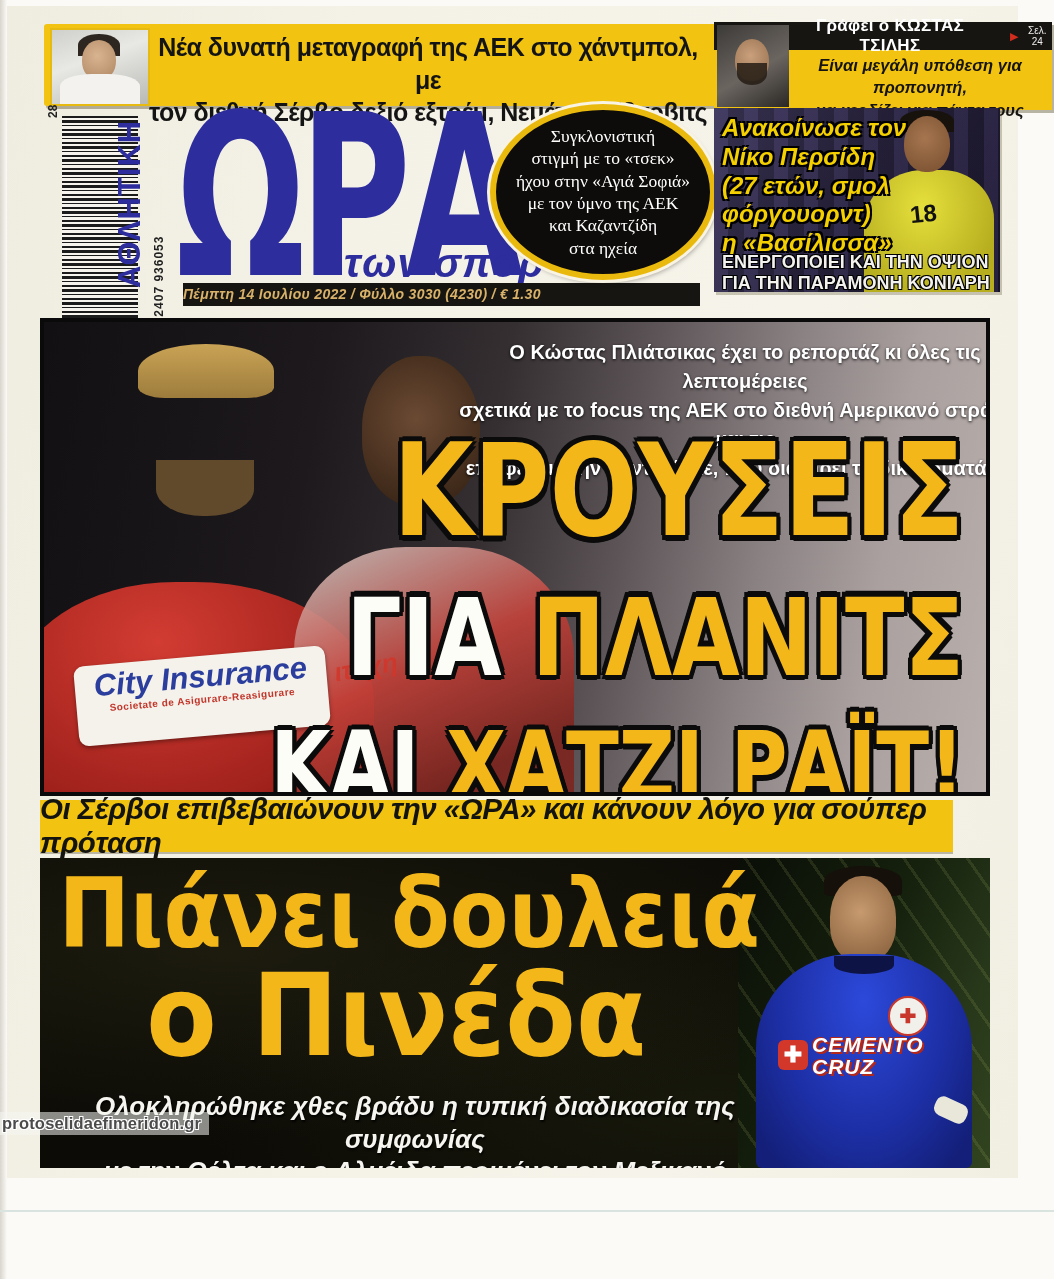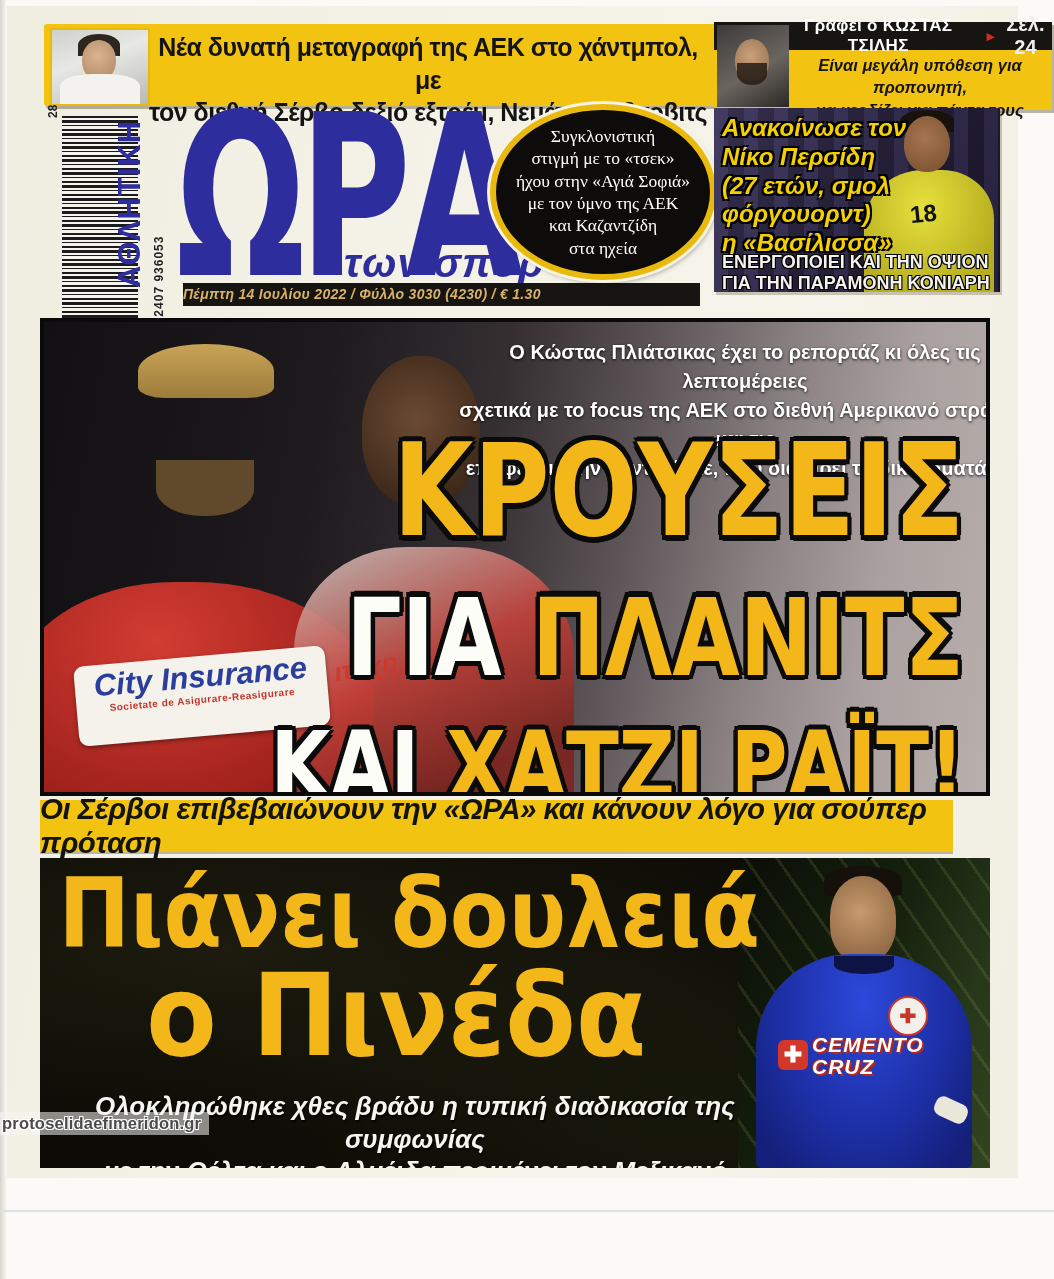--- a/index.html
+++ b/index.html
@@ -20,21 +20,21 @@
   .tl-photo{left:6px;top:4px;width:96px;height:74px;background:linear-gradient(160deg,#cfcfcb 0%,#e8e8e4 40%,#b9b9b4 100%);border:2px solid #e6ba10;overflow:hidden;}
   .tl-face{left:30px;top:10px;width:34px;height:40px;border-radius:50% 50% 46% 46%;background:radial-gradient(circle at 45% 40%,#d9b491,#ad8460);}
   .tl-hair{left:26px;top:4px;width:42px;height:22px;border-radius:50% 50% 0 0;background:#2d2620;}
   .tl-body{left:8px;top:44px;width:80px;height:30px;border-radius:40% 40% 0 0;background:#f3f2ee;}
   .tl-text{left:104px;top:7px;width:560px;text-align:center;color:#141414;font-weight:800;font-size:25px;line-height:1.3;letter-spacing:-.5px;}
 
   .tr-box{left:714px;top:22px;width:338px;height:88px;background:#f2c411;box-shadow:2px 3px 0 rgba(60,50,10,.35);}
   .tr-kicker{left:0;top:0;width:338px;height:28px;background:#171512;display:flex;align-items:center;text-align:center;}
   .tr-kicker .k{color:#fff;font-weight:700;font-size:17px;margin-left:78px;letter-spacing:.3px;}
   .tr-kicker .arrow{color:#d12c1e;font-size:11px;margin-left:22px;}
-  .tr-kicker .pg{color:#eee;font-weight:700;font-size:20px;margin-left:4px;}
+  .tr-kicker .pg{color:#eee;font-weight:400;font-size:10px;margin-left:4px;}
   .tr-photo{left:3px;top:3px;width:72px;height:82px;background:linear-gradient(150deg,#3c3a38,#6b6560 55%,#2a2825);overflow:hidden;}
   .tr-face{left:18px;top:14px;width:34px;height:42px;border-radius:50% 50% 44% 44%;background:radial-gradient(circle at 45% 40%,#caa07c,#8f6a4a);}
   .tr-beard{left:20px;top:38px;width:30px;height:22px;border-radius:0 0 50% 50%;background:#241c14;opacity:.85;}
   .tr-quote{left:78px;top:32px;width:256px;text-align:center;color:#161410;font-weight:800;font-style:italic;font-size:16.5px;line-height:1.35;}
 
   
   .bc-num28{left:46px;top:118px;color:#222;font-size:12px;font-weight:700;transform:rotate(-90deg);transform-origin:left top;}
   .barcode{left:62px;top:116px;width:76px;height:228px;
     background:repeating-linear-gradient(180deg,#1c1c1c 0 2px,#f6f4ec 2px 4px,#1c1c1c 4px 7px,#f6f4ec 7px 9px,#1c1c1c 9px 10px,#f6f4ec 10px 13px);}
   .bc-digits{left:152px;top:344px;color:#222;font-size:12px;font-weight:600;transform:rotate(-90deg);transform-origin:left top;letter-spacing:1px;white-space:nowrap;}

